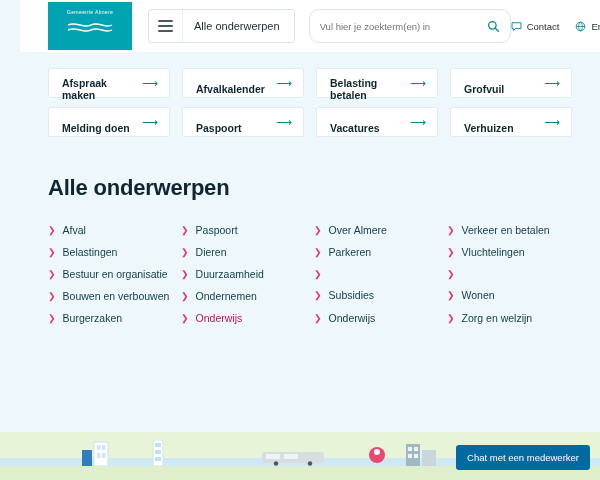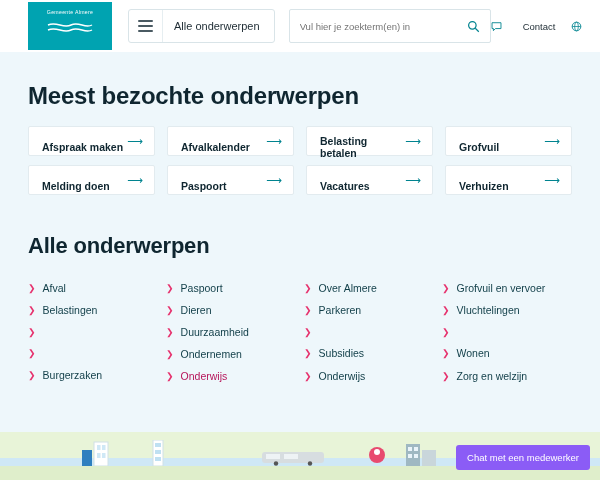--- a/index.html
+++ b/index.html
@@ -2,21 +2,21 @@
 <html><head>
 <meta charset="utf-8">
 <style>
   * { box-sizing: border-box; margin: 0; padding: 0; }
   html, body {
     width: 600px; height: 480px;
     font-family: "Liberation Sans", sans-serif;
     background: #ffffff;
     overflow: hidden;
   }
-  .page { position: relative; width: 600px; height: 480px; background: #eef7fb; }
+  .page { position: relative; width: 600px; height: 480px; background: #eef7fb; padding-left: 20px; }
 
   
   .header {
     position: relative; height: 52px; background: #ffffff;
     display: flex; align-items: center;
   }
   .logo {
     width: 84px; height: 48px; background: #00a3b1;
     margin-left: 28px; position: relative;
     display: flex; flex-direction: column; align-items: center;
@@ -35,38 +35,38 @@
   .burger {
     width: 34px; height: 32px; display: flex; flex-direction: column;
     align-items: center; justify-content: center; gap: 3px;
     border-right: 1px solid #e6eef1;
   }
   .burger span { display: block; width: 15px; height: 2px; background: #4a5a62; border-radius: 1px; }
   .nav-toggle-label { font-size: 11px; color: #1d2b33; padding: 0 14px 0 11px; white-space: nowrap; }
 
   .search {
     margin-left: 14px; height: 34px; width: 204px;
-    border: 1px solid #d9e4e8; border-radius: 2px; background: #fff;
+    border: 1px solid #d9e4e8; border-radius: 10px; background: #fff;
     display: flex; align-items: center; position: relative;
   }
   .search input {
     border: 0; outline: 0; font-size: 9.5px; color: #6c7a82;
     padding-left: 10px; height: 100%; width: 168px; background: transparent;
     font-family: "Liberation Sans", sans-serif;
   }
   .search-btn {
     width: 32px; height: 100%; display: flex; align-items: center; justify-content: center;
     background: transparent; border: 0;
   }
 
   .header-right {
     margin-left: auto; margin-right: 20px;
     display: flex; align-items: center; gap: 16px;
   }
-  .hr-item { display: flex; align-items: center; gap: 21px; font-size: 9.5px; color: #1d2b33; }
+  .hr-item { display: flex; align-items: center; gap: 5px; font-size: 9.5px; color: #1d2b33; }
 
   
   .main { padding: 0 28px; }
   h1.section-title {
     font-size: 24px; font-weight: bold; color: #0f2630;
     margin-top: 30px; letter-spacing: -.2px;
   }
   h2.section-title {
     font-size: 22px; font-weight: bold; color: #0f2630;
     margin-top: 38px; letter-spacing: -.2px;
@@ -102,21 +102,21 @@
   .illus {
     position: absolute; left: 0; bottom: 0; width: 600px; height: 48px;
     background: #e8f4d8; overflow: hidden;
   }
   .illus .road { position: absolute; left: 0; bottom: 0; width: 100%; height: 14px; background: #dfeecb; }
   .illus .water { position: absolute; left: 0; bottom: 14px; width: 100%; height: 8px; background: #cfe8f6; }
   .b { position: absolute; bottom: 14px; }
 
   .chat {
     position: absolute; right: 10px; bottom: 10px;
-    background: #8b5cf6; color: #fff; font-size: 9.5px;
+    background: #0369a1; color: #fff; font-size: 9.5px;
     padding: 7px 11px; border-radius: 3px; white-space: nowrap;
   }
 </style>
 </head>
 <body>
 
 <div class="page">
 
   <div class="header">
 
@@ -160,21 +160,20 @@
           <ellipse cx="8" cy="8" rx="2.7" ry="6.3" stroke="#00838f" stroke-width="1.1" fill="none"></ellipse>
           <line x1="1.8" y1="8" x2="14.2" y2="8" stroke="#00838f" stroke-width="1.1"></line>
         </svg>
         <span>English</span>
       </div>
     </div>
   </div>
 
   <div class="main">
 
-    <h1 class="section-title">Meest bezochte onderwerpen</h1>
 
     <div class="tiles">
       <a class="tile">
         <span class="tile-label">Afspraak maken</span>
         <span class="tile-arrow">⟶</span>
       </a>
       <a class="tile">
         <span class="tile-label">Afvalkalender</span>
         <span class="tile-arrow">⟶</span>
       </a>
@@ -212,23 +211,25 @@
         <a class="topic">
           <span class="chev">❯</span>
           <span class="tlabel">Afval</span>
         </a>
         <a class="topic">
           <span class="chev">❯</span>
           <span class="tlabel">Belastingen</span>
         </a>
         <a class="topic">
           <span class="chev">❯</span>
-        </a>
-        <a class="topic">
-          <span class="chev">❯</span>
+          <span class="tlabel">Bestuur en organisatie</span>
+        </a>
+        <a class="topic">
+          <span class="chev">❯</span>
+          <span class="tlabel">Bouwen en verbouwen</span>
         </a>
         <a class="topic">
           <span class="chev">❯</span>
           <span class="tlabel">Burgerzaken</span>
         </a>
       </div>
 
       <div class="topic-col">
         <a class="topic">
           <span class="chev">❯</span>
@@ -270,21 +271,21 @@
         </a>
         <a class="topic">
           <span class="chev">❯</span>
           <span class="tlabel">Onderwijs</span>
         </a>
       </div>
 
       <div class="topic-col">
         <a class="topic">
           <span class="chev">❯</span>
-          <span class="tlabel">Grofvuil en vervoer</span>
+          <span class="tlabel">Verkeer en betalen</span>
         </a>
         <a class="topic">
           <span class="chev">❯</span>
           <span class="tlabel">Vluchtelingen</span>
         </a>
         <a class="topic">
           <span class="chev">❯</span>
         </a>
         <a class="topic">
           <span class="chev">❯</span>

